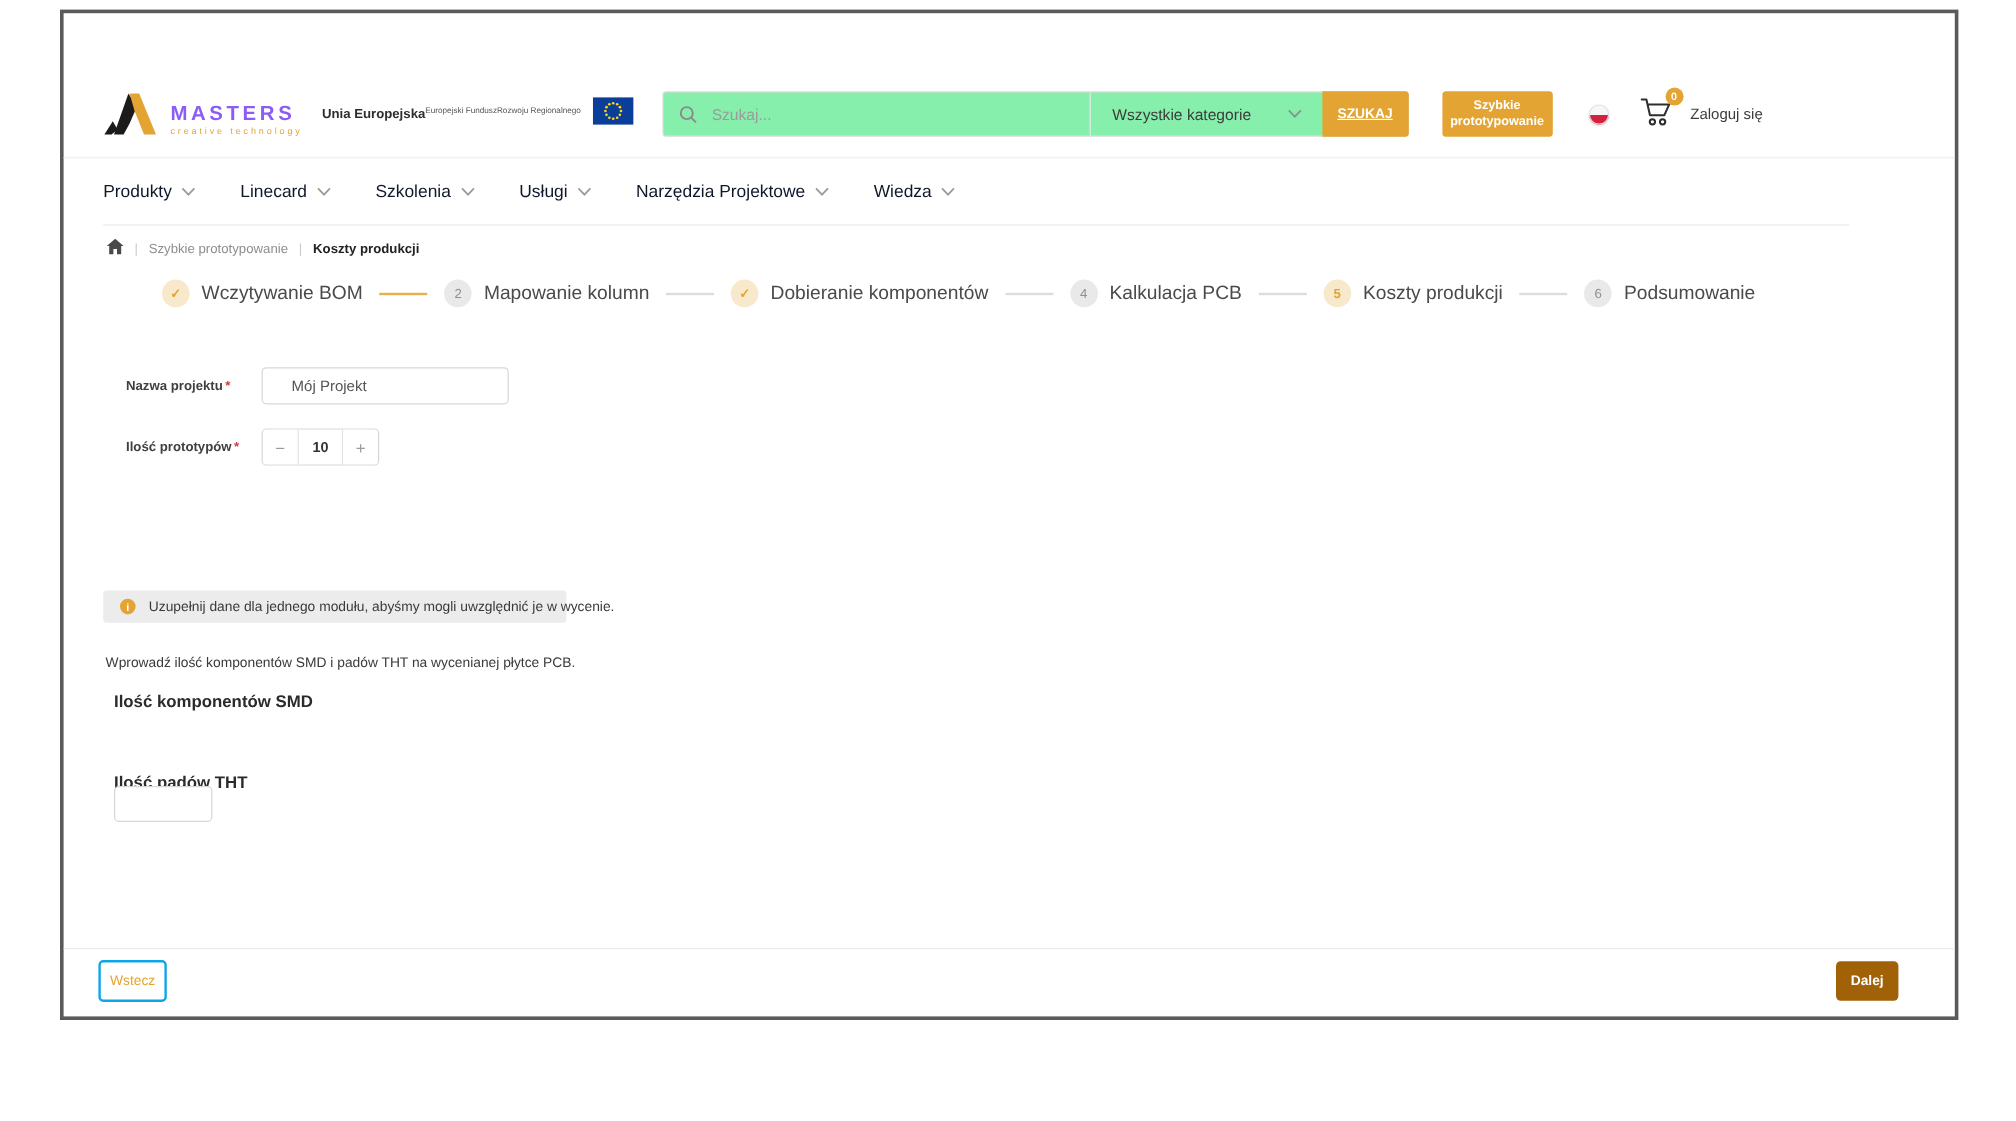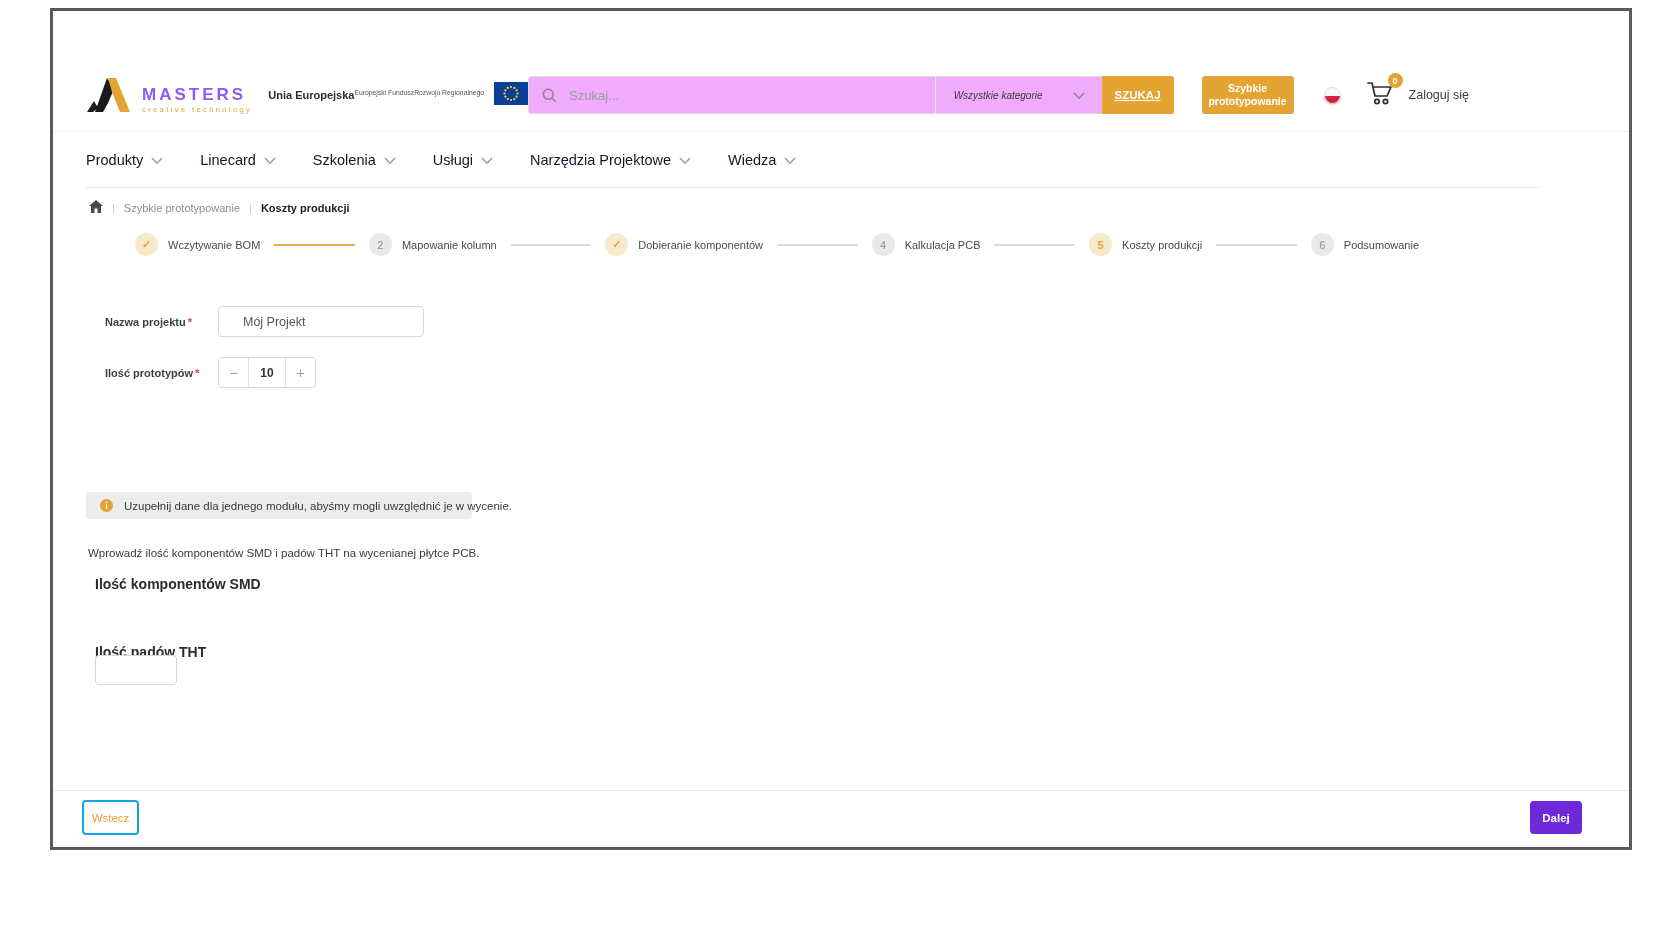--- a/index.html
+++ b/index.html
@@ -25,33 +25,33 @@
   .brand-name { font-size:17px; font-weight:700; letter-spacing:3px; color:#8b5cf6; }
   .brand-tagline { font-size:7.5px; letter-spacing:2.4px; color:#E3A433; margin-top:3px; }
 
   .eu-group { display:flex; align-items:center; gap:10px; margin-left:16px; }
   .eu-text { display:flex; line-height:1.15; }
   .eu-title { font-size:11px; font-weight:700; color:#2d2d2d; }
   .eu-sub { font-size:6.8px; color:#555; }
 
   .search-wrap {
     flex:1; display:flex; align-items:center; height:38px;
-    border:1px solid #ddd; border-radius:3px; background:#f0abfc;
+    border:1px solid #ddd; border-radius:3px; margin-left:24px; background:#86efac;
   }
   .search-icon { margin:0 10px 0 13px; display:flex; }
   .search-input {
     flex:1; border:none; outline:none; font-size:13px; color:#555;
     font-family:"Liberation Sans",sans-serif; background:transparent; height:100%;
   }
   .search-input::placeholder { color:#9b9b9b; }
   .category-box {
     display:flex; align-items:center; gap:30px; height:100%;
     padding:0 18px 0 18px; border-left:1px solid #e7e7e7; cursor:pointer;
   }
-  .category-label { font-size:10px; color:#3c3c3c; white-space:nowrap;font-style:italic; }
+  .category-label { font-size:13px; color:#3c3c3c; white-space:nowrap; }
   .search-btn {
     height:38px; margin:-1px; width:72px; border:none; cursor:pointer;
     background:#E3A433; color:#fff; font-weight:700; font-size:11.5px;
     border-radius:0 3px 3px 0; font-family:"Liberation Sans",sans-serif;text-decoration:underline;
   }
   .quickproto-btn {
     margin-left:28px; width:92px; height:38px; border:none; border-radius:3px;
     background:#E3A433; color:#fff; font-size:10.5px; font-weight:600; line-height:1.25;
     cursor:pointer; font-family:"Liberation Sans",sans-serif;
   }
@@ -87,21 +87,21 @@
 
   
   .stepper { position:absolute; left:82px; right:210px; top:222px; display:flex; align-items:center; }
   .step { display:flex; align-items:center; gap:10px; flex:none; }
   .step-circle {
     width:23px; height:23px; border-radius:50%; flex:none;
     display:flex; align-items:center; justify-content:center; font-size:11px;
   }
   .step.done .step-circle, .step.current .step-circle { background:#f8e8cc; color:#E3A433; font-weight:700; }
   .step.todo .step-circle { background:#e9e9e9; color:#8f8f8f; }
-  .step-label { font-size:11px; color:#4a4a4a; white-space:nowrap; }
+  .step-label { font-size:16px; color:#4a4a4a; white-space:nowrap; }
   .connector { flex:1; height:2px; background:#dcdcdc; margin:0 14px; min-width:40px; }
   .connector.gold { background:#E8AE4C; }
 
   
   .form-row { position:absolute; left:52px; display:flex; align-items:center;justify-content:flex-end; }
   .row-project { top:295px; }
   .row-qty { top:346px; }
   .form-label { width:113px; font-size:11px; font-weight:700; color:#3f3f3f; }
   .req { color:#d63a3a; margin-left:2px; }
   .text-input {
@@ -152,21 +152,21 @@
 
   
   .footer-divider { position:absolute; left:0; right:0; top:779px; height:1px; background:#eaeaea; }
   .btn-back {
     position:absolute; left:29px; top:789px; width:57px; height:35px;
     background:#fff; border:2px solid #0ea5e9; border-radius:4px; color:#E3A433;
     font-size:11.5px; cursor:pointer; font-family:"Liberation Sans",sans-serif;
   }
   .btn-next {
     position:absolute; right:47px; top:790px; width:52px; height:33px;
-    background:#6d28d9; border:none; border-radius:4px; color:#fff; font-weight:700;
+    background:#a16207; border:none; border-radius:4px; color:#fff; font-weight:700;
     font-size:11.5px; cursor:pointer; font-family:"Liberation Sans",sans-serif;
   }
 </style>
 </head>
 <body>
 
 <div class="screen">
   <div class="frame">
 
     <header class="topbar">

